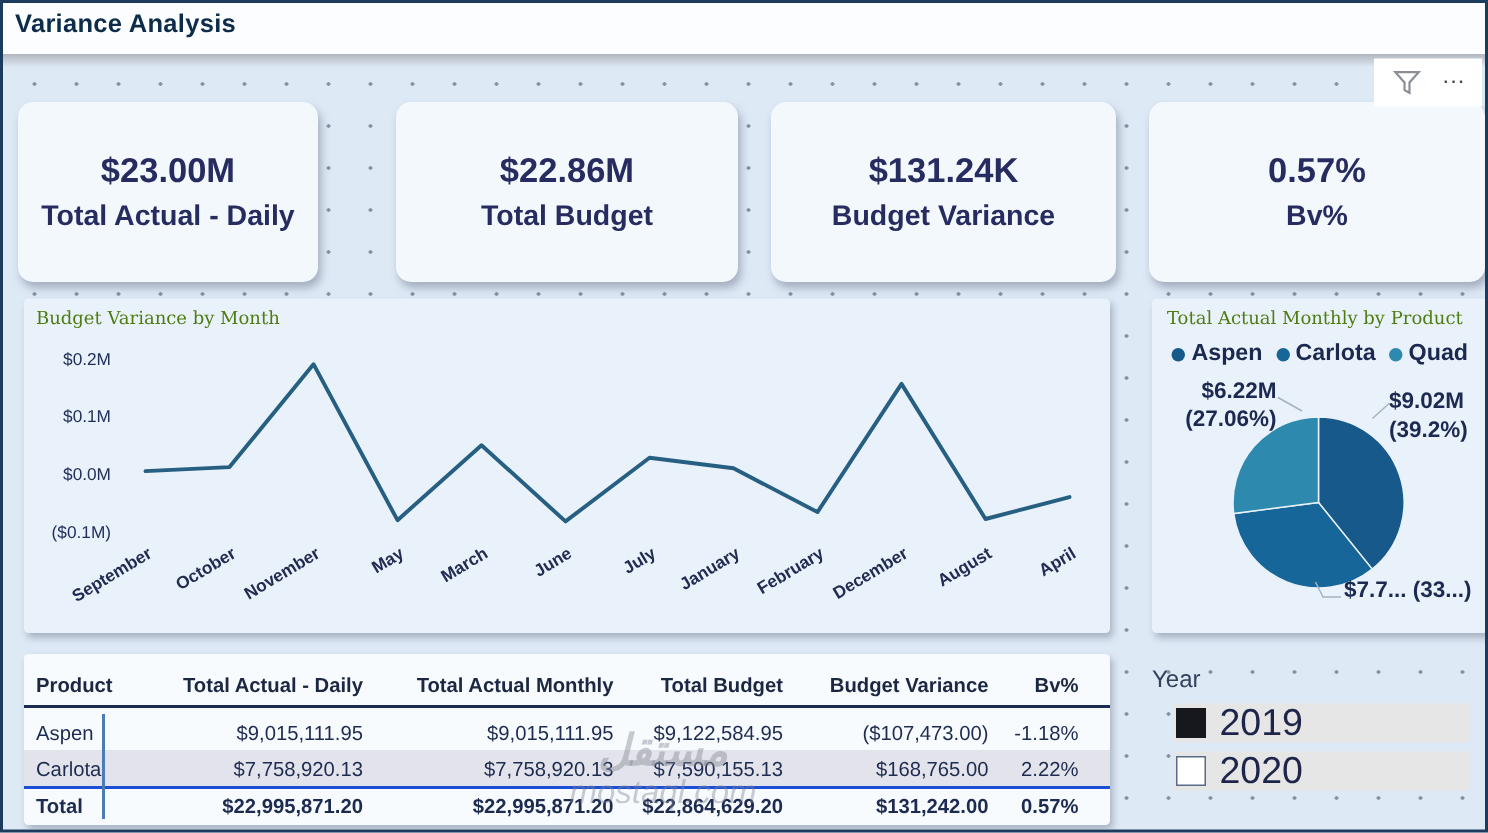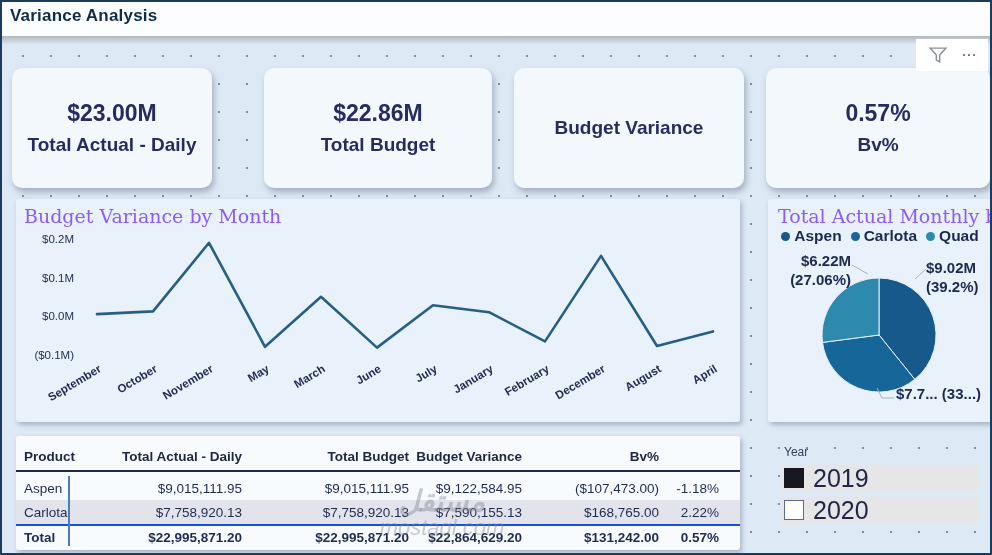--- a/index.html
+++ b/index.html
@@ -27,21 +27,21 @@
   .more-btn { font-size:11px; letter-spacing:2px; color:#4a4a4a; font-weight:bold; padding-bottom:6px; }
 
   
   .kpi-card { position:absolute; top:66px; height:120px; background:#f3f8fd; border-radius:10px;
     box-shadow:2px 4px 6px rgba(105,115,135,.5);
     display:flex; flex-direction:column; align-items:center; justify-content:center; gap:7px; z-index:2; }
   .kpi-value { font-size:23px; font-weight:600; color:#272c60; }
   .kpi-label { font-size:19px; font-weight:600; color:#272c60; }
 
   .panel { position:absolute; background:#e9f1fa; border-radius:3px; box-shadow:2px 3px 5px rgba(105,115,135,.45); z-index:2; }
-  .panel-title { font-family:"DejaVu Serif", serif; font-size:19px; color:#8b5cf6; position:absolute; left:8px; top:6px; white-space:nowrap; }
+  .panel-title { font-family:"DejaVu Serif", serif; font-size:12px; color:#4d7c0f; position:absolute; left:8px; top:6px; white-space:nowrap; }
 
   
   #line-panel { left:14px; top:197px; width:724px; height:223px; }
   #line-svg { position:absolute; left:0; top:0; }
 
   
   #pie-panel { left:766px; top:197px; width:224px; height:223px; }
   .legend { position:absolute; left:0; top:28px; width:100%; display:flex; justify-content:center; gap:9px; }
   .legend-item { display:flex; align-items:center; gap:4px; font-size:15.5px; font-weight:600; color:#1b2950; }
   .legend-dot { width:9px; height:9px; border-radius:50%; display:inline-block; }
@@ -56,21 +56,21 @@
   .t-head { height:36px; border-bottom:2px solid #1b2c4e; font-size:13.5px; font-weight:600; color:#1c2742; padding-top:6px; }
   .t-row  { height:24px; font-size:13.5px; color:#1d2b50; }
   .t-body { padding-top:4px; }
   .t-cell-r { text-align:right; }
   .t-row.alt { background:#e3e4eb; }
   .t-row.total { border-top:2px solid #1d4ed8; font-weight:600; }
   .t-divider { position:absolute; left:52px; top:40px; bottom:4px; width:1.5px; background:#4b7cb3; }
 
   
   #slicer { position:absolute; left:766px; top:443px; width:224px; height:95px; z-index:2; }
-  .slicer-title { font-size:12px; color:#33415c; margin-left:16px; }
+  .slicer-title { font-size:16px; color:#33415c; }
   .slicer-row { display:flex; align-items:center; width:198px; margin:6px 0 0 14px; height:26px; background:#e6e6e6; cursor:pointer; }
   .cbox { width:20px; height:20px; margin:0 9px 0 2px; border:1px solid #5a6b85; background:#ffffff; }
   .cbox.checked { background:#17181d; border-color:#17181d; }
   .slicer-label { font-size:25px; color:#1f2549; }
 
   
   #watermark { position:absolute; left:318px; top:485px; width:244px; text-align:center; z-index:40;
     pointer-events:none; color:rgba(128,134,146,.42);font-style:italic; }
   #watermark .wm1 { font-size:29px; font-weight:bold; display:block; line-height:1.0; }
   #watermark .wm2 { font-size:22px; display:block; line-height:1.1; }
@@ -96,20 +96,21 @@
 
   <div class="kpi-card" style="left:10px;width:200px;">
     <div class="kpi-value">$23.00M</div>
     <div class="kpi-label">Total Actual - Daily</div>
   </div>
   <div class="kpi-card" style="left:262px;width:228px;">
     <div class="kpi-value">$22.86M</div>
     <div class="kpi-label">Total Budget</div>
   </div>
   <div class="kpi-card" style="left:512px;width:230px;">
+    <div class="kpi-value">$131.24K</div>
     <div class="kpi-label">Budget Variance</div>
   </div>
   <div class="kpi-card" style="left:764px;width:224px;">
     <div class="kpi-value">0.57%</div>
     <div class="kpi-label">Bv%</div>
   </div>
 
   <div class="panel" id="line-panel">
     <div class="panel-title">Budget Variance by Month</div>
     <svg id="line-svg" width="724" height="223" viewBox="0 0 724 223">
@@ -167,20 +168,21 @@
     </div>
     <div class="pie-callout co-bottom">
       <div>$7.7... (33...)</div>
     </div>
   </div>
 
   <div class="panel" id="table-panel">
     <div class="t-grid t-head">
       <div>Product</div>
       <div class="t-cell-r">Total Actual - Daily</div>
+      <div class="t-cell-r">Total Actual Monthly</div>
       <div class="t-cell-r">Total Budget</div>
       <div class="t-cell-r">Budget Variance</div>
       <div class="t-cell-r">Bv%</div>
     </div>
     <div class="t-body" id="table-body">
         <div class="t-grid t-row">
           <div>Aspen</div>
           <div class="t-cell-r">$9,015,111.95</div>
           <div class="t-cell-r">$9,015,111.95</div>
           <div class="t-cell-r">$9,122,584.95</div>

